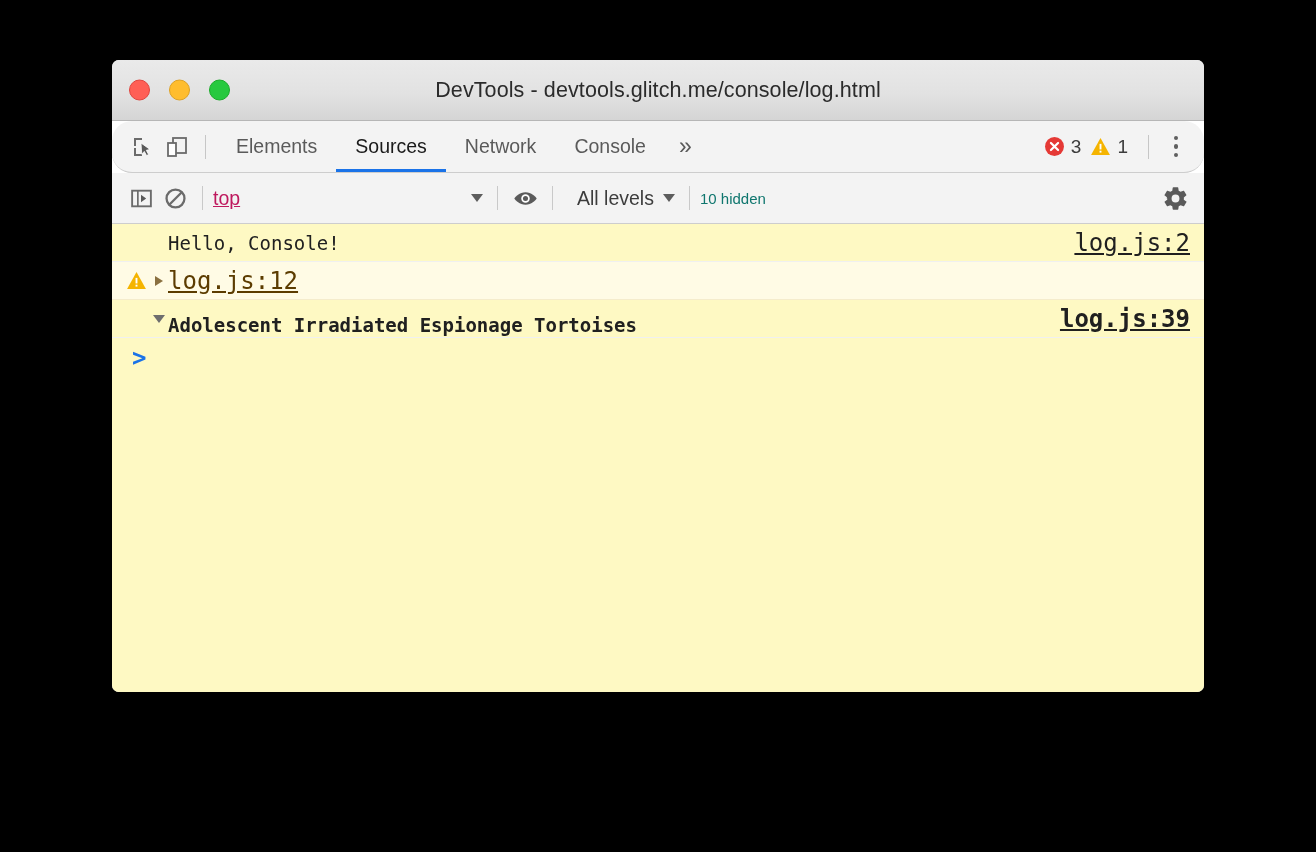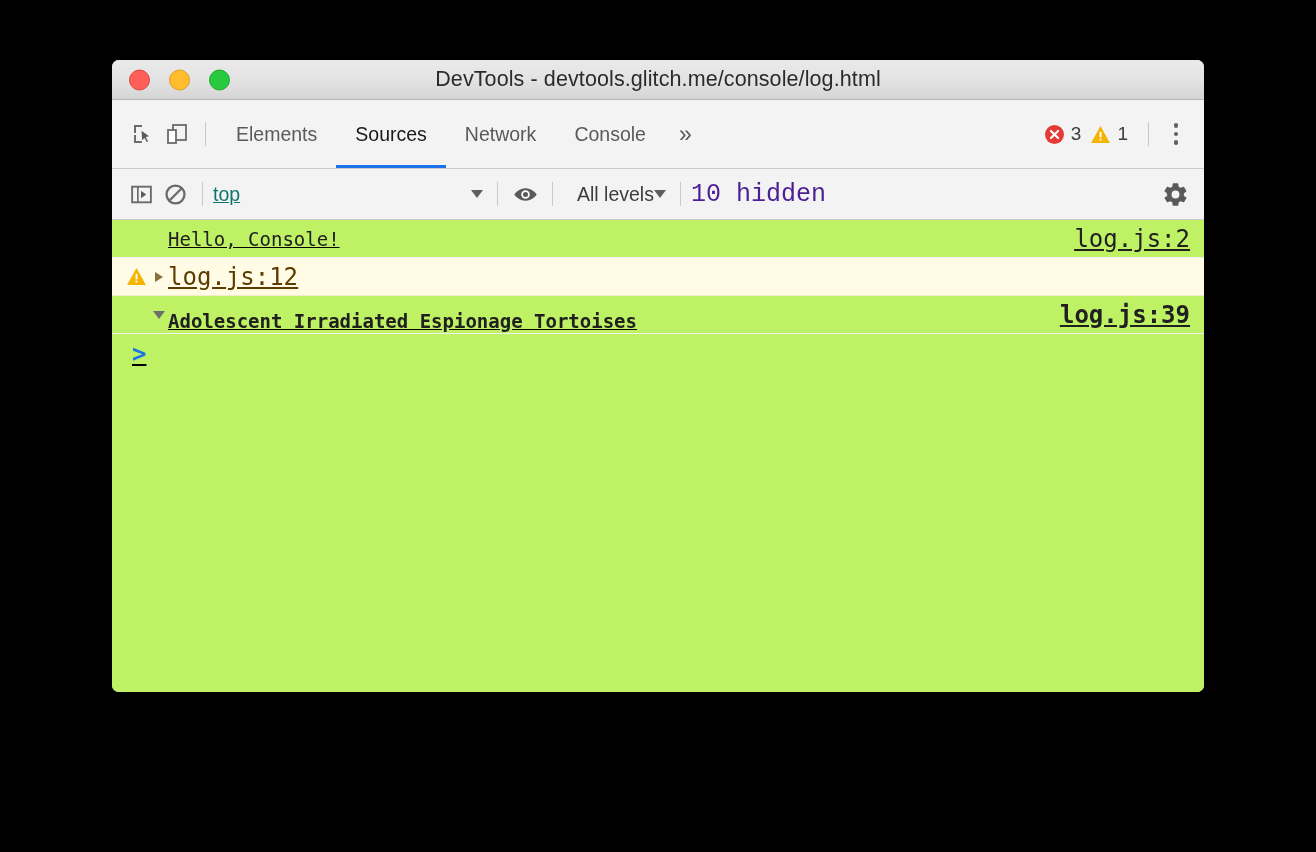--- a/index.html
+++ b/index.html
@@ -20,21 +20,21 @@
     height: 632px;
     background: #ffffff;
     border-radius: 7px;
     overflow: hidden;
     box-shadow: 0 2px 14px rgba(0,0,0,0.35);
   }
 
   
   #titlebar {
     position: relative;
-    height: 40px;
+    height: 61px;
     background: linear-gradient(to bottom, #eaeaea 0%, #e2e2e2 55%, #d5d5d5 100%);
     border-bottom: 1px solid #b6b6b6;
     display: flex;
     align-items: center;
   }
   .traffic {
     position: absolute;
     left: 17px;
     top: 50%;
     transform: translateY(-50%);
@@ -54,26 +54,27 @@
     width: 100%;
     text-align: center;
     font-size: 21.5px;
     color: #2b2b2b;
     letter-spacing: 0.1px;
   }
 
   
   #tabbar {
     position: relative;
-    height: 69px;
+    height: 52px;
     background: #f3f3f3;
     border-bottom: 1px solid #cdcdcd;
     display: flex;
     align-items: center;
     padding-left: 14px;
+    border-radius: 20px;
   }
   .tb-icon {
     width: 34px; height: 34px;
     display: flex; align-items: center; justify-content: center;
     cursor: default;
   }
   .tb-sep {
     width: 1px; height: 24px;
     background: #c6c6c6;
     margin: 0 11px;
@@ -153,21 +154,21 @@
   }
   #context-select {
     display: flex;
     align-items: center;
     width: 274px;
     flex: none;
     cursor: default;
   }
   #context-label {
     font-size: 19.5px;
-    color: #0f766e;
+    color: #be185d;
     flex: 1;
     text-decoration: underline;
   }
   .caret-down {
     width: 0; height: 0;
     border-left: 6.5px solid transparent;
     border-right: 6.5px solid transparent;
     border-top: 8px solid #5d5d5d;
     margin-right: 4px;
   }
@@ -194,49 +195,47 @@
     position: absolute;
     right: 7px; top: 50%;
     transform: translateY(-50%);
     width: 23px; height: 23px;
     border-radius: 50%;
     background: #c4c4c4;
     display: flex; align-items: center; justify-content: center;
     cursor: default;
   }
   #levels-select {
-    display: flex; align-items: center; 
+    display: flex; align-items: center; gap: 9px;
     margin-left: 14px;
     font-size: 19.5px;
     color: #3c3c3c;
     cursor: default;
     flex: none;
   }
   #hidden-count {
-    font-size: 25px;
-    color: #4c1d95;
-    flex: none;
-    font-family: Liberation Mono, monospace;
+    font-size: 15px;
+    color: #0f766e;
+    flex: none;
   }
   #settings-gear {
     margin-left: auto;
     margin-right: 12px;
     width: 34px; height: 34px;
     display: flex; align-items: center; justify-content: center;
     cursor: default;
     flex: none;
   }
 
   
   #console-body {
     position: relative;
     height: calc(632px - 52px - 52px - 51px);
-    background: #bef264;
+    background: #fef9c3;
     overflow: hidden;
-    text-decoration: underline;
   }
   .msg {
     position: relative;
     display: flex;
     align-items: center;
     min-height: 38px;
     padding: 0 14px 0 10px;
     border-bottom: 1px solid #f0f0f0;
     font-family: "DejaVu Sans Mono", monospace;
     font-size: 19px;

